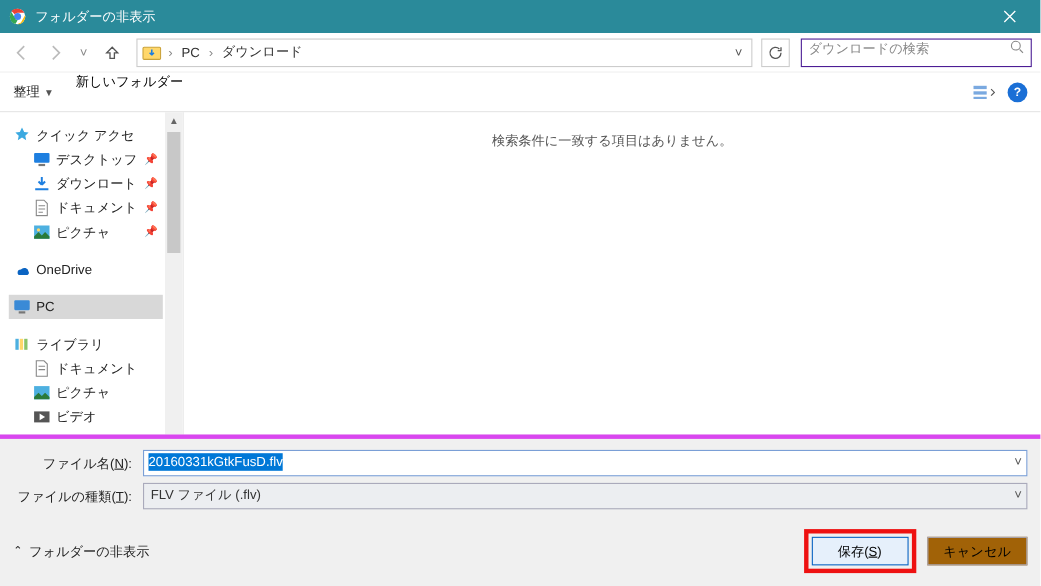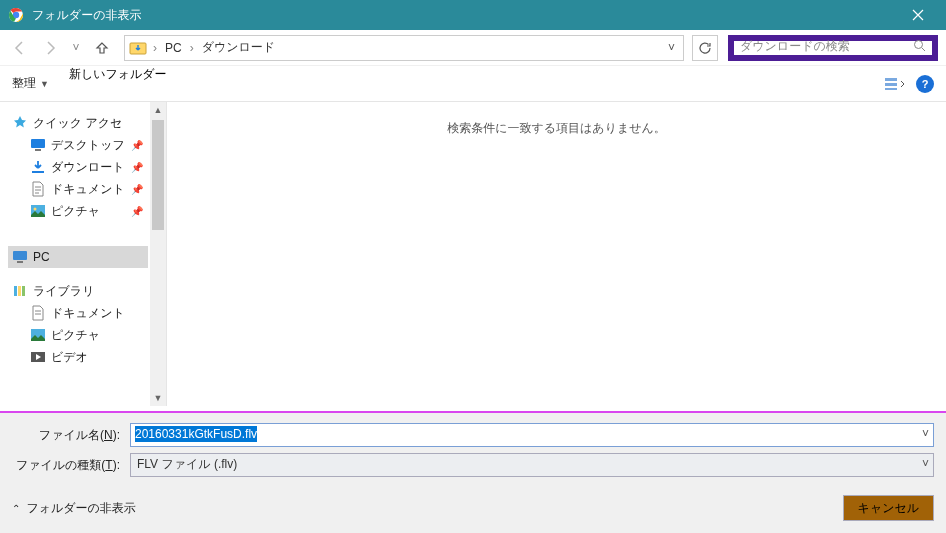--- a/index.html
+++ b/index.html
@@ -11,21 +11,21 @@
 .nav-arrow{width:24px;height:24px;display:flex;align-items:center;justify-content:center;color:#bbb}
 .nav-up{color:#555}
 .nav-recent{width:16px;color:#888;display:flex;align-items:center;justify-content:center}
 .addrbar{flex:1;height:26px;border:1px solid #ccc;display:flex;align-items:center;padding:0 4px;gap:6px;margin-left:4px}
 .addrbar .folder-ic{width:18px;height:18px;display:inline-flex}
 .addrbar .seg{color:#333;padding:0 2px}
 .addrbar .chev{color:#888}
 .addrbar .spacer{flex:1}
 .addrbar .drop{color:#555;padding:0 4px}
 .refresh{width:26px;height:26px;border:1px solid #ccc;display:flex;align-items:center;justify-content:center;color:#555;margin-left:2px}
-.searchbox{width:210px;height:26px;border:6px solid #4c1d95;display:flex;align-items:flex-end;padding:0 6px;color:#888;margin-left:4px}
+.searchbox{width:210px;height:26px;border:1px solid #4c1d95;display:flex;align-items:flex-start;padding:0 6px;color:#888;margin-left:4px}
 .searchbox .mag{margin-left:auto}
 .toolbar{height:36px;display:flex;padding:0 12px;gap:20px;border-bottom:1px solid #e5e5e5}
 .toolbar .org{color:#222;display:flex;align-items:center;gap:4px}
 .toolbar .newf{color:#000000}
 .toolbar .right{margin-left:auto;display:flex;align-items:center;gap:10px}
 .help-ic{width:18px;height:18px;border-radius:50%;background:#1a6fd6;color:#fff;display:flex;align-items:center;justify-content:center;font-size:11px;font-weight:bold}
 .view-ic{color:#555;display:flex;align-items:center}
 .main{display:flex;height:304px}
 .sidebar{width:167px;border-right:1px solid #e5e5e5;overflow:hidden;padding-top:10px;position:relative}
 .sidebar .scroll-track{position:absolute;right:0;top:0;bottom:0;width:16px;background:#f0f0f0}
@@ -35,21 +35,21 @@
 .sidebar .scroll-arrow.down{bottom:0}
 .tree{padding-left:8px;padding-right:18px}
 .tree .item{display:flex;align-items:center;gap:5px;height:22px;padding:0 4px;color:#222;cursor:pointer;white-space:nowrap;overflow:hidden}
 .tree .item.bold{font-weight:normal}
 .tree .item.indent{padding-left:22px}
 .tree .item.sel{background:#d8d8d8}
 .tree .item .ic{width:16px;height:16px;display:inline-flex;flex-shrink:0}
 .tree .item .pin{margin-left:auto;color:#888;font-size:10px}
 .tree .gap{height:12px}
 .content{flex:1;padding-top:18px;text-align:center;color:#555;font-size:13px}
-.bottom{position:absolute;left:0;right:0;bottom:0;padding:10px 12px 12px 12px;background:#f0f0f0;border-top:2px solid #d946ef}
+.bottom{position:absolute;left:0;right:0;bottom:0;padding:10px 12px 12px 12px;background:#f0f0f0;border-top:4px solid #d946ef}
 .row{display:flex;align-items:center;margin-bottom:6px}
 .row .lbl{width:118px;text-align:right;padding-right:10px;color:#222}
 .row .fld{flex:1}
 .fname-sel{display:inline-block;background:#0078d7;color:#ffffff;padding:1px 0}
 .fname-wrap{position:relative;border:1px solid #7a9fd6;height:24px;background:#fff;padding:2px 18px 2px 4px}
 .fname-wrap .dd{position:absolute;right:4px;top:3px;color:#555}
 .ftype-sel{width:100%;height:24px;border:1px solid #aab;background:#eceef1;padding:2px 18px 2px 6px;color:#333;position:relative}
 .ftype-sel .dd{position:absolute;right:4px;top:3px;color:#555}
 .footer{display:flex;align-items:center;margin-top:18px}
 .footer .hide{display:flex;align-items:center;gap:6px;color:#222;cursor:pointer}
@@ -189,20 +189,28 @@
             <svg viewBox="0 0 16 16">
               <rect x="1" y="2" width="14" height="12" fill="#4db0e0"></rect>
               <circle cx="5" cy="6" r="1.5" fill="#ffd76a"></circle>
               <path d="M1 12l4-4 3 3 3-3 4 4v2H1z" fill="#2a7a3a"></path>
             </svg>
           </span>
           <span>ピクチャ</span>
           <span class="pin">📌</span>
         </div>
       <div class="gap"></div>
+      <div class="item bold">
+          <span class="ic">
+            <svg viewBox="0 0 16 16">
+              <path d="M4 11a3 3 0 013-3 4 4 0 017 2 2 2 0 01-1 3H5a2 2 0 01-1-2z" fill="#0a64c2"></path>
+            </svg>
+          </span>
+          <span>OneDrive</span>
+        </div>
       <div class="gap"></div>
       <div class="item bold sel">
           <span class="ic">
             <svg viewBox="0 0 16 16">
               <rect x="1" y="2" width="14" height="9" rx="1" fill="#3a8ad6"></rect>
               <rect x="5" y="12" width="6" height="2" fill="#777"></rect>
             </svg>
           </span>
           <span>PC</span>
         </div>
@@ -273,16 +281,21 @@
         <span class="dd">˅</span>
       </div>
     </div>
   </div>
   <div class="footer">
     <div class="hide">
       <span style="font-size:10px">⌃</span>
       <span>フォルダーの非表示</span>
     </div>
     <div class="btns">
+      <span class="redbox">
+        <span class="btn save">
+            <span>保存(<span class="u">S</span>)</span>
+          </span>
+      </span>
       <span class="btn">キャンセル</span>
     </div>
   </div>
 </div>
 
 </body></html>

